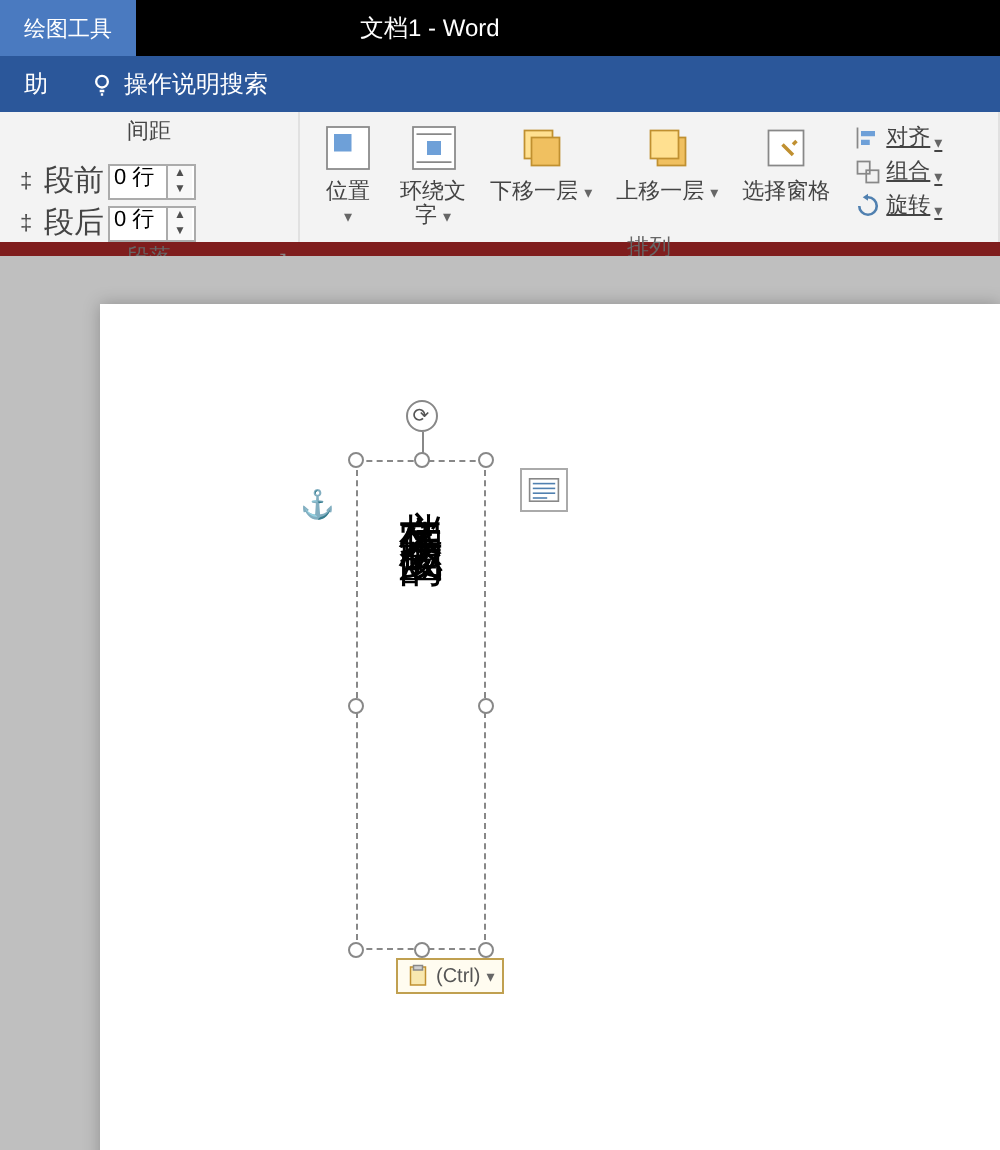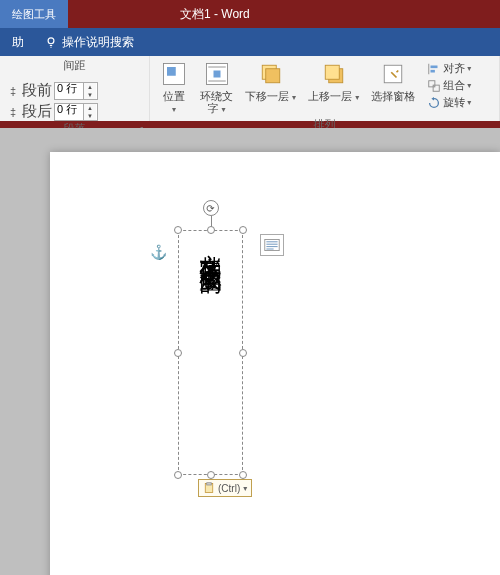--- a/index.html
+++ b/index.html
@@ -1,18 +1,18 @@
 <!DOCTYPE html>
 <html><head>
 <meta charset="utf-8">
 <style>
 * { box-sizing: border-box; margin: 0; padding: 0; font-family: "Microsoft YaHei", sans-serif; }
 body { width: 500px; height: 575px; overflow: hidden; background: #fff; }
 
-.titlebar { background: #7f1d1d; color: #fff; height: 28px; display: flex; align-items: center; font-size: 12px; }
+.titlebar { background: #000000; color: #fff; height: 28px; display: flex; align-items: center; font-size: 12px; }
 .titletab { padding: 0 12px; height: 28px; display: flex; align-items: center; cursor: pointer; }
 .titletab.tools-label { background: #4a7ac0; font-size: 11px; }
 .titletab.doc-title { margin-left: 100px; }
 
 .ribbon-tabs { background: #2b579a; color: #fff; height: 28px; display: flex; align-items: center; font-size: 12px; }
 .rtab { padding: 0 12px; height: 28px; display: flex; align-items: center; cursor: pointer; }
 .rtab.active { background: #f3f3f3; color: #2b579a; }
 .search-hint { display: flex; align-items: center; gap: 4px; margin-left: 8px; }
 .bulb { width: 14px; height: 14px; }
 
@@ -30,21 +30,21 @@
 .sp-spinner input { border: none; width: 28px; font-size: 11px; padding: 0 2px; outline: none; }
 .sp-spinbtns { display: flex; flex-direction: column; border-left: 1px solid #ababab; }
 .sp-spinbtns span { width: 12px; height: 8px; display: flex; align-items: center; justify-content: center; font-size: 6px; color: #505050; cursor: pointer; background: #f8f8f8; }
 
 .big-btn { display: flex; flex-direction: column; align-items: center; gap: 2px; padding: 2px 4px; cursor: pointer; min-width: 36px; }
 .big-icon { width: 28px; height: 28px; display: flex; align-items: center; justify-content: center; }
 .big-label { font-size: 11px; text-align: center; line-height: 1.1; }
 .dd-arrow { font-size: 8px; color: #666; }
 
 .small-stack { display: flex; flex-direction: column; gap: 0; padding-top: 2px; }
-.small-btn { display: flex; align-items: center; gap: 2px; padding: 1px 4px; cursor: pointer; font-size: 11px; height: 17px; }
+.small-btn { display: flex; align-items: flex-end; gap: 2px; padding: 1px 4px; cursor: pointer; font-size: 11px; height: 17px; text-decoration: underline; }
 .small-icon { width: 14px; height: 14px; display: flex; align-items: center; justify-content: center; }
 
 .doc-area { background: #bfbfbf; width: 100%; height: 475px; position: relative; padding-top: 24px; padding-left: 50px; }
 .page { background: #fff; width: 450px; height: 451px; box-shadow: 0 0 8px rgba(0,0,0,0.25); position: relative; }
 
 .textbox-wrap { position: absolute; left: 128px; top: 78px; width: 65px; height: 245px; }
 .rotate-handle { position: absolute; left: 50%; top: -30px; transform: translateX(-50%); width: 16px; height: 16px; border: 1px solid #888; border-radius: 50%; background: #fff; cursor: pointer; display: flex; align-items: center; justify-content: center; }
 .rotate-handle::after { content: "⟳"; font-size: 10px; color: #555; }
 .rotate-line { position: absolute; left: 50%; top: -14px; width: 1px; height: 14px; background: #888; }
 

